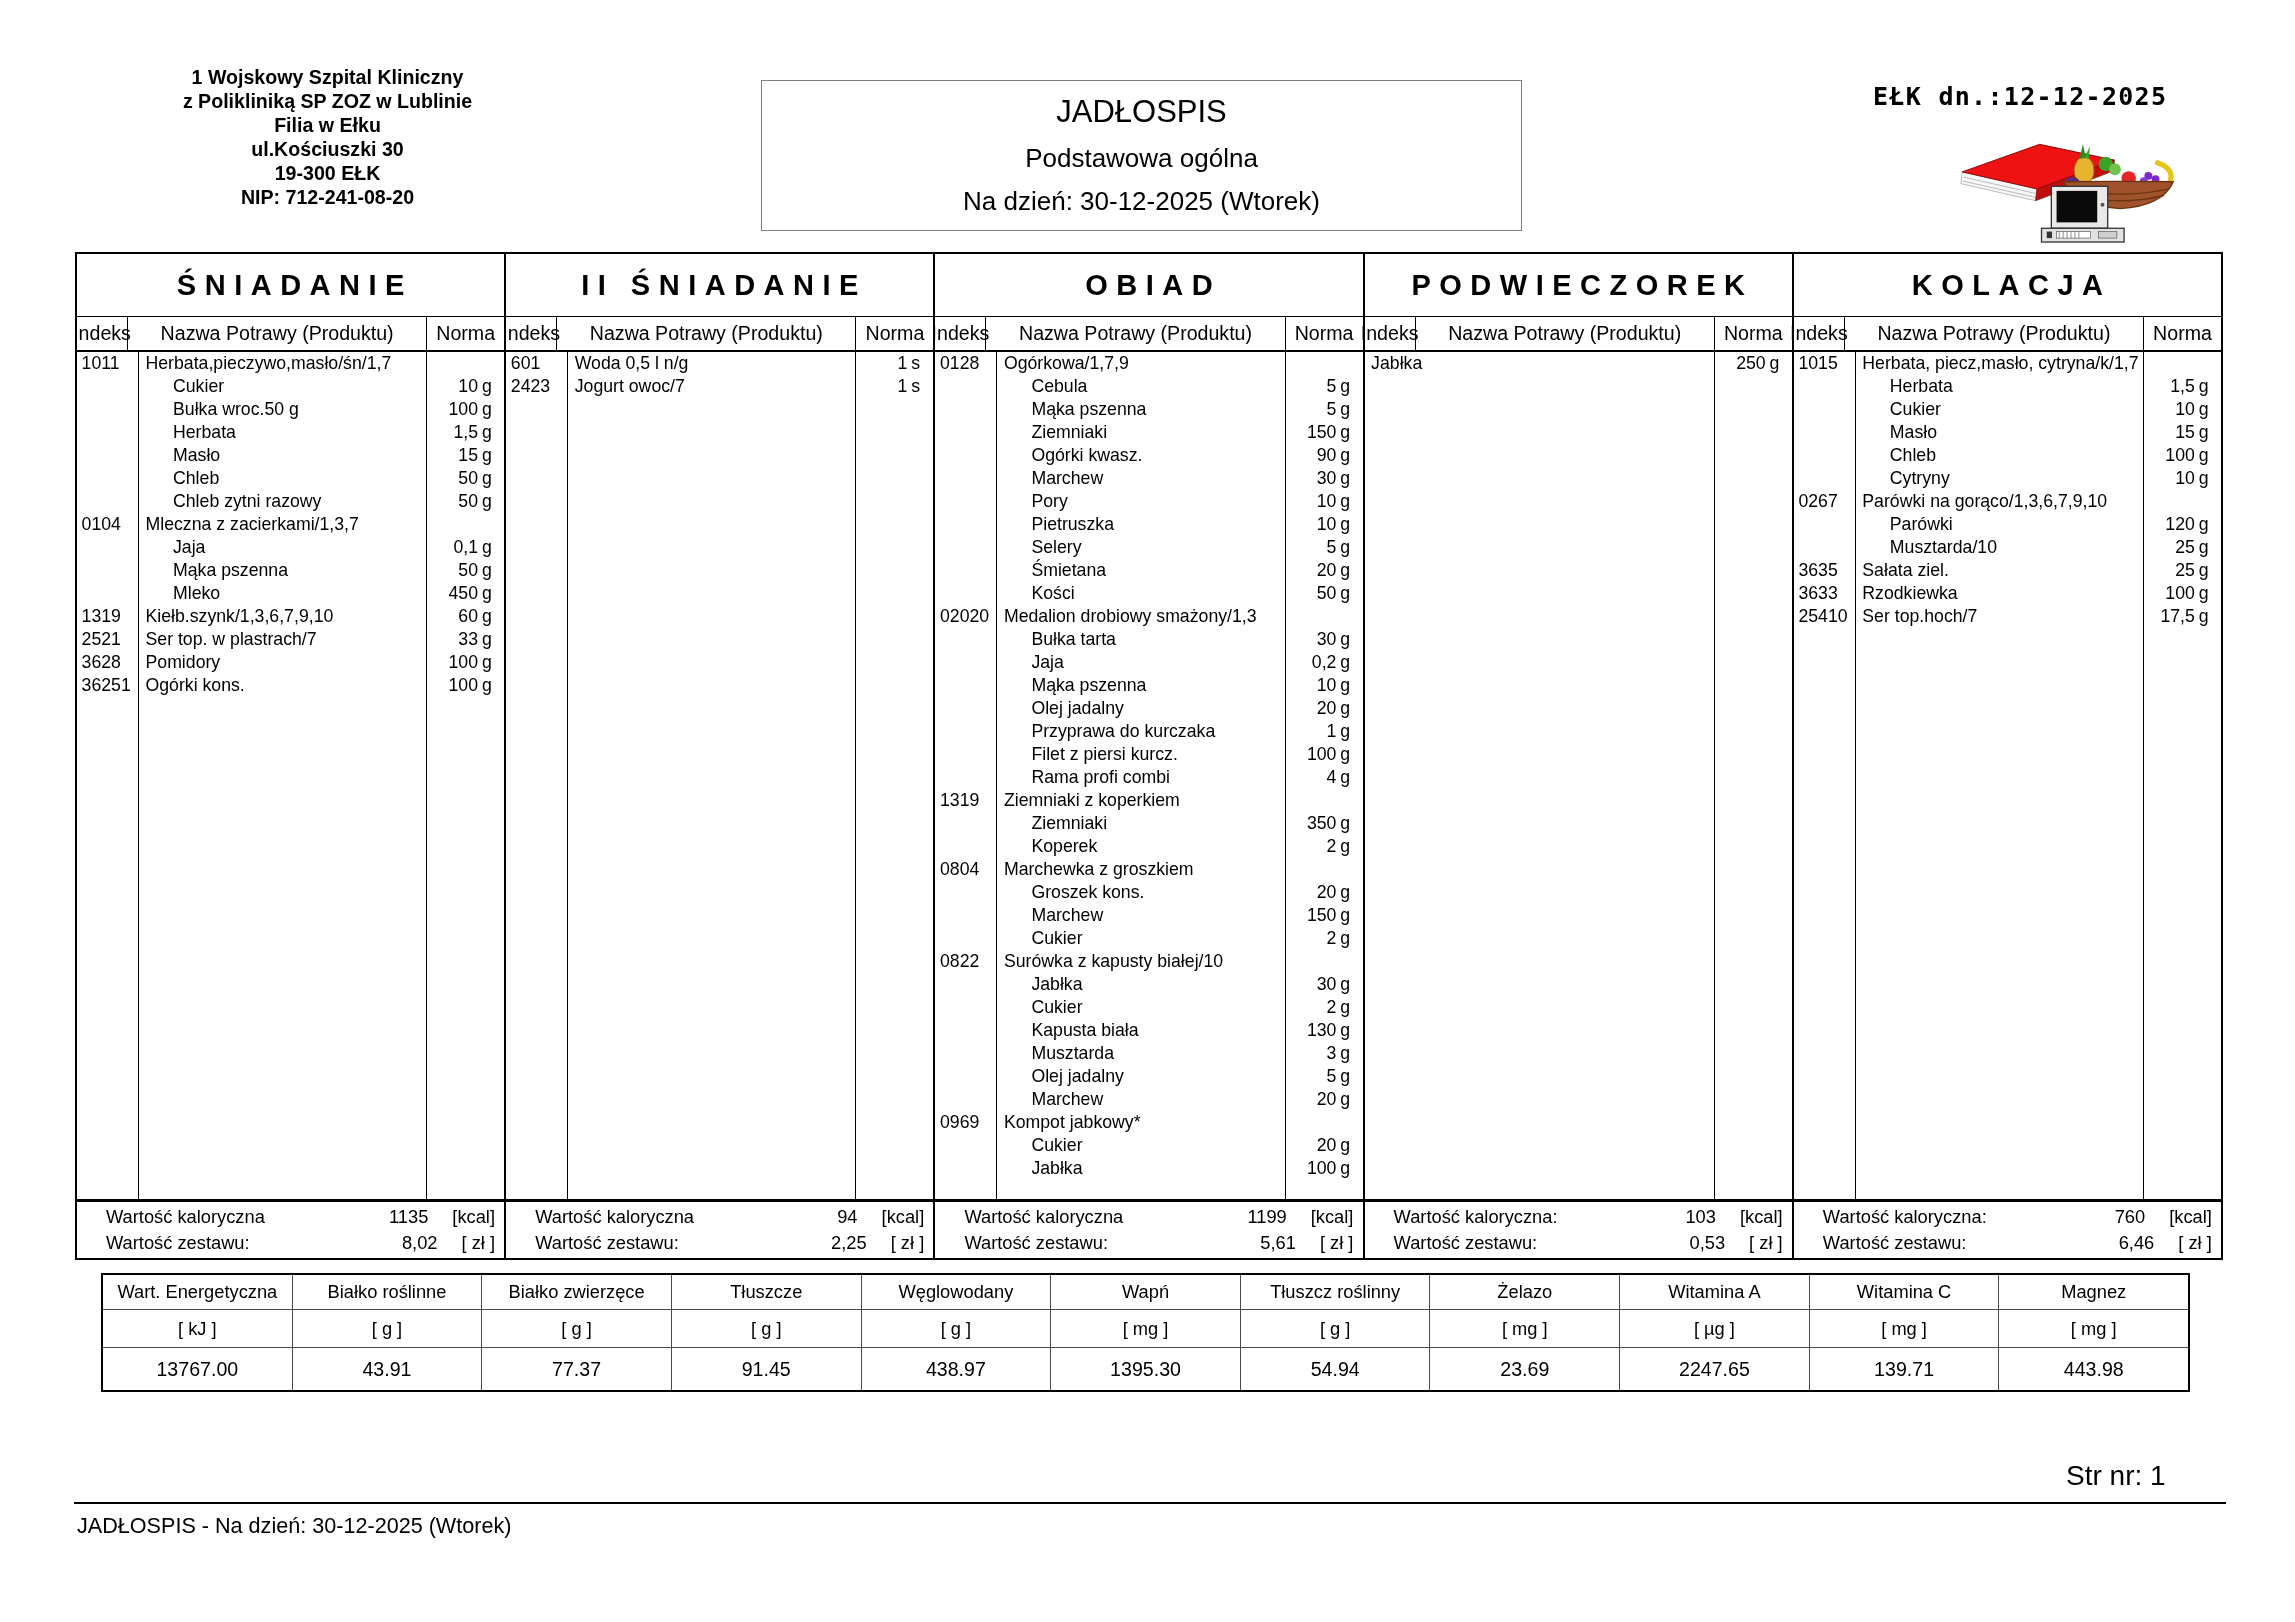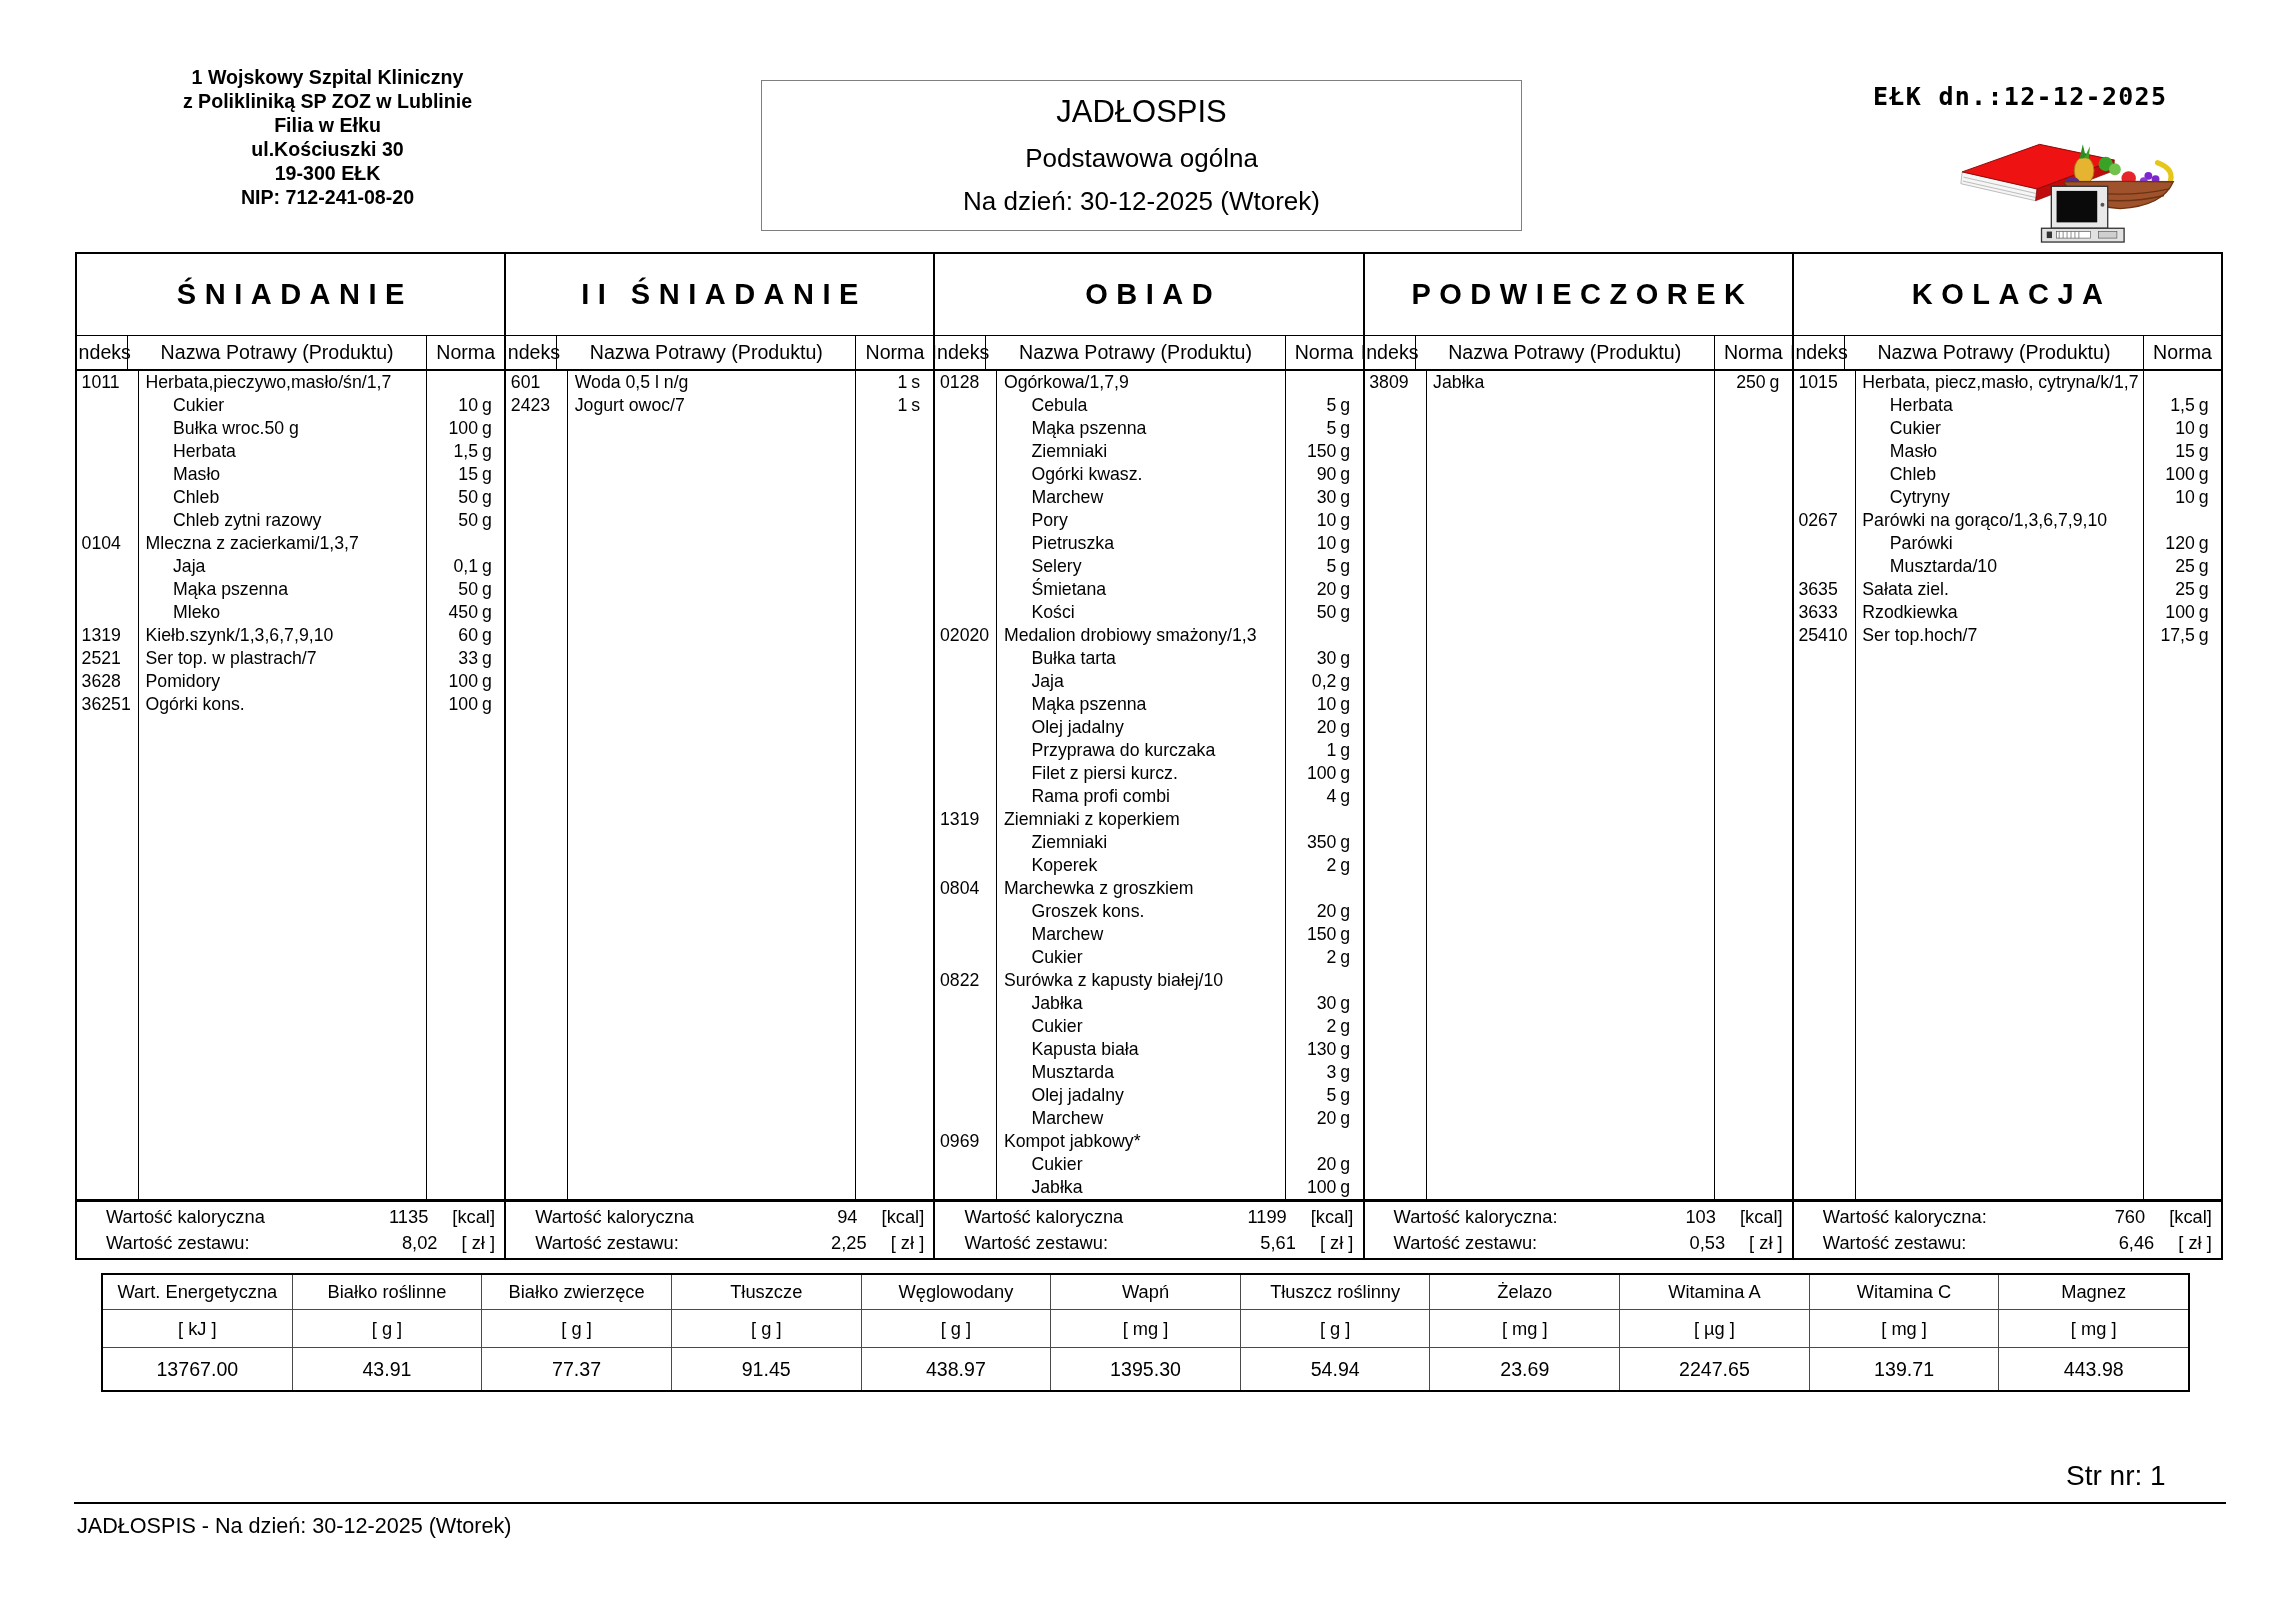--- a/index.html
+++ b/index.html
@@ -12,21 +12,21 @@
   .tb-title{font-size:31px}
   .tb-sub{font-size:26px}
   .tb-date{font-size:26px}
 
   .place-date{position:absolute;left:1873px;top:82px;font-family:"DejaVu Sans Mono",monospace;font-weight:bold;font-size:25px;letter-spacing:1.3px}
   .clipart{position:absolute;left:1953px;top:126px}
 
   .menu-table{position:absolute;left:75px;top:252px;width:2148px;height:1008px;border:2.6px solid #000;display:flex}
   .meal{flex:1;display:flex;flex-direction:column;min-width:0}
   .meal.sep{border-left:2px solid #000}
-  .meal-title{height:82px;display:flex;align-items:center;justify-content:center;font-weight:bold;font-size:29px;letter-spacing:8.5px;padding-left:8.5px;border-bottom:1.3px solid #000;white-space:nowrap}
+  .meal-title{height:63px;display:flex;align-items:center;justify-content:center;font-weight:bold;font-size:29px;letter-spacing:8.5px;padding-left:8.5px;border-bottom:1.3px solid #000;white-space:nowrap}
   .cols{display:flex;height:35px;border-bottom:2.6px solid #000;font-size:19.6px}
   .h-idx{width:51px;border-right:1.3px solid #000;display:flex;align-items:center;justify-content:center}
   .h-name{flex:1;border-right:1.3px solid #000;display:flex;align-items:center;justify-content:center;min-width:0}
   .h-norma{width:77px;display:flex;align-items:center;justify-content:center}
   .content{flex:1;display:flex;min-height:0;overflow:hidden}
   .col-idx{width:62px;border-right:1.3px solid #000}
   .col-name{flex:1;border-right:1.3px solid #000;min-width:0}
   .col-norm{width:77px}
   .cell{height:23px;line-height:23px;font-size:17.7px;white-space:nowrap}
   .col-idx .cell{padding-left:4.6px}
@@ -530,23 +530,20 @@
       </div>
     </div>
     <div class="meal sep">
       <div class="meal-title">PODWIECZOREK</div>
       <div class="cols">
         <div class="h-idx">Indeks</div>
         <div class="h-name">Nazwa Potrawy (Produktu)</div>
         <div class="h-norma">Norma</div>
       </div>
       <div class="content">
-        <div class="col-idx">
-          <div class="cell">3809</div>
-        </div>
         <div class="col-name">
           <div class="cell">Jabłka</div>
         </div>
         <div class="col-norm">
           <div class="cell norm">
             <span class="v">250</span>
             <span class="u">g</span>
           </div>
         </div>
       </div>

